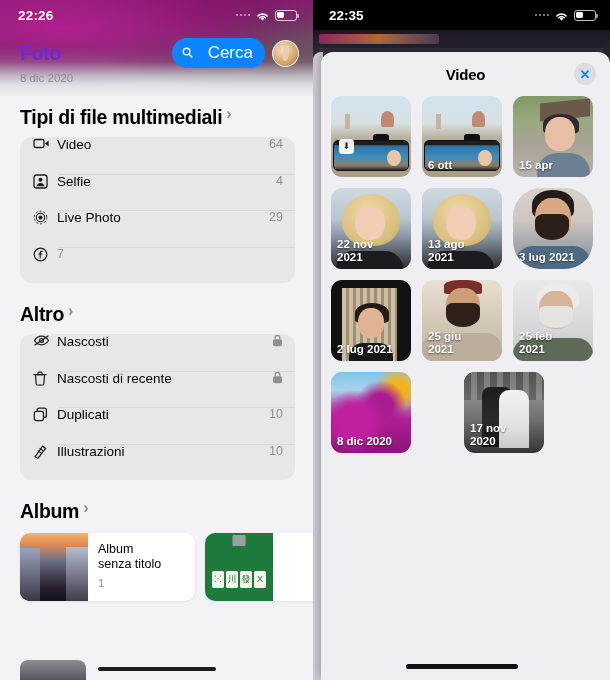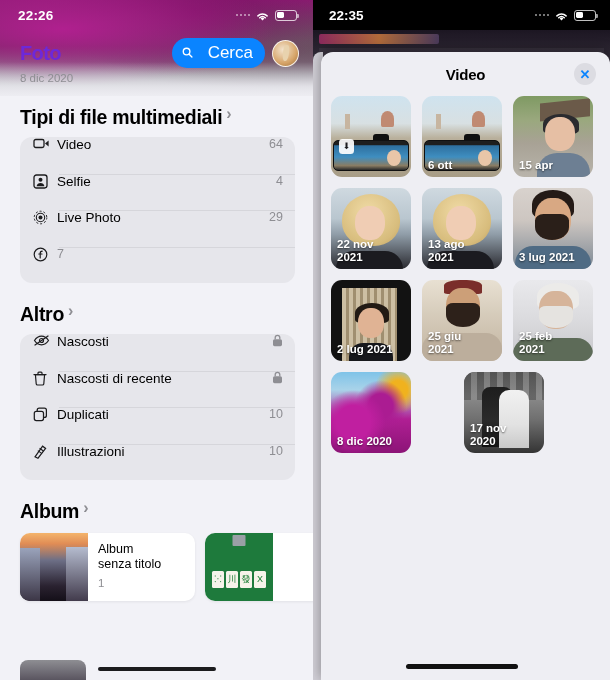--- a/index.html
+++ b/index.html
@@ -272,20 +272,21 @@
     background:#f0cdb4; border-radius:46%;
   }
   .art-blonde .shoulders {
     position:absolute; left:6%; bottom:0; width:84%; height:22%;
     background:#1b1b20; border-radius: 24px 24px 0 0;
   }
 
   .art-beard {
     background: linear-gradient(180deg,#d8d2cd 0%, #cdc6c1 40%, #7c8894 100%);
     position: relative;
+    border-radius: 28px;
   }
   .art-beard .hair {
     position:absolute; left:24%; top:2%; width:42px; height:28px;
     background:#241a16; border-radius: 50% 50% 22% 22%;
   }
   .art-beard .face {
     position:absolute; left:27%; top:12%; width:36px; height:42px;
     background:#d8a883; border-radius: 44%;
   }
   .art-beard .beard {

